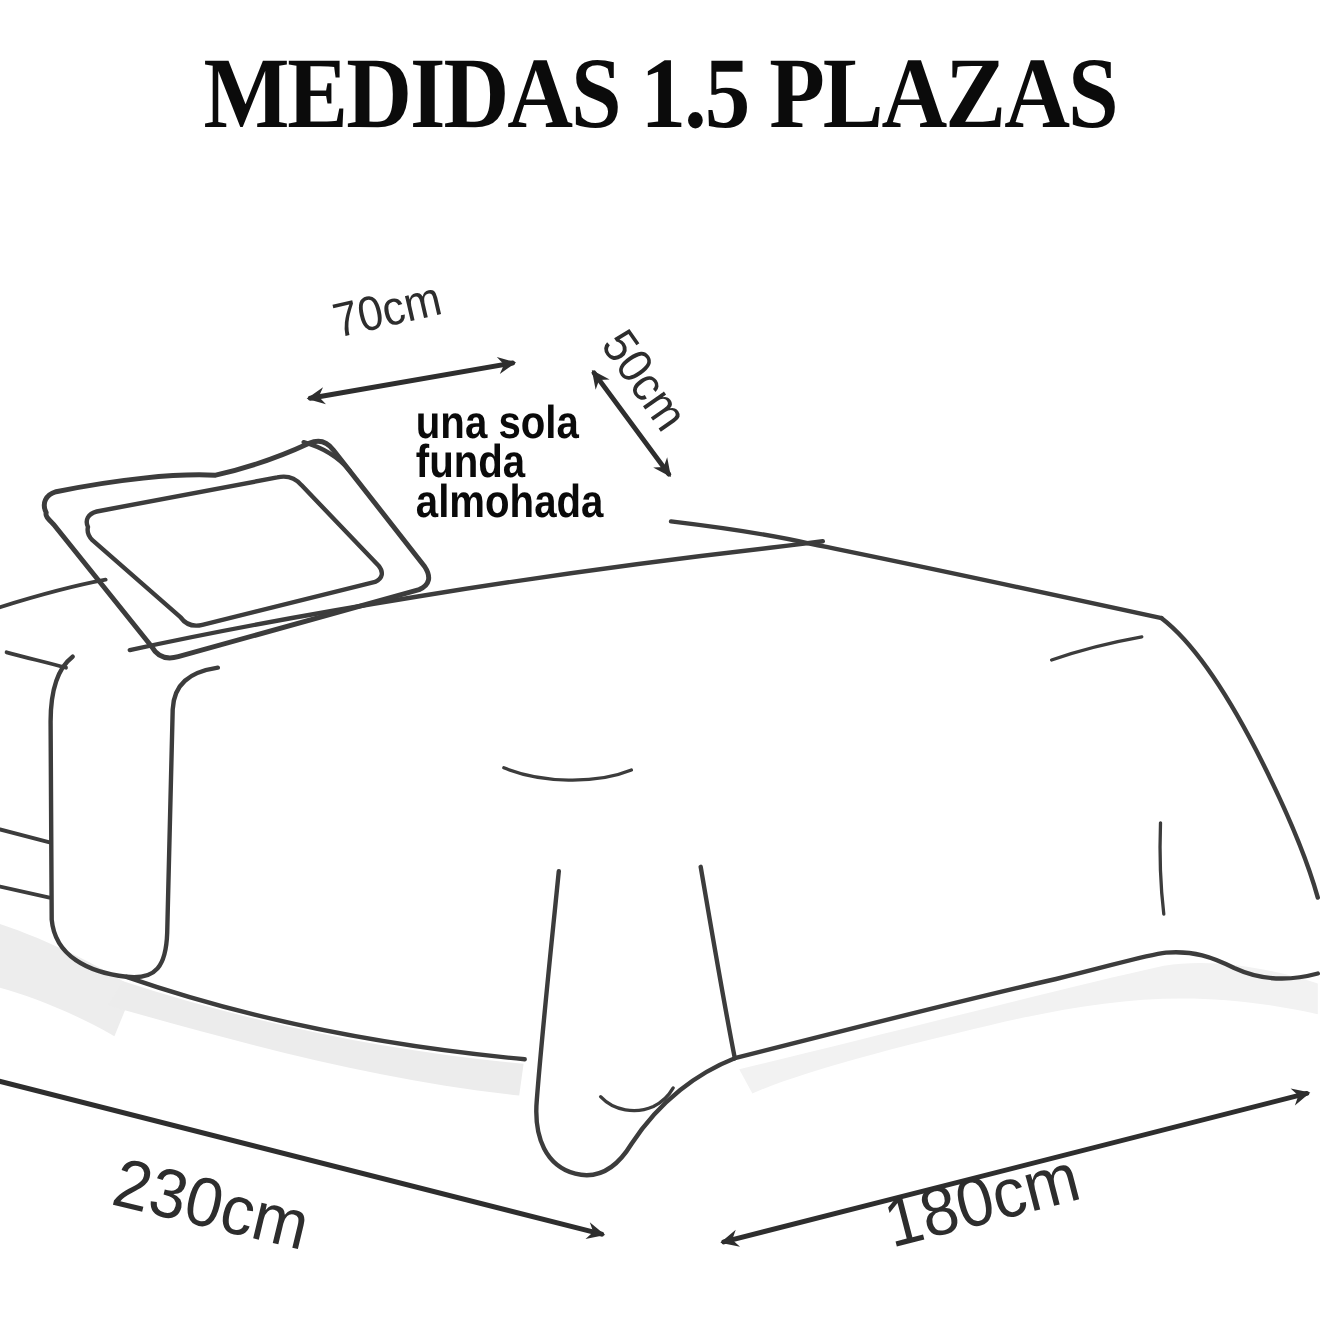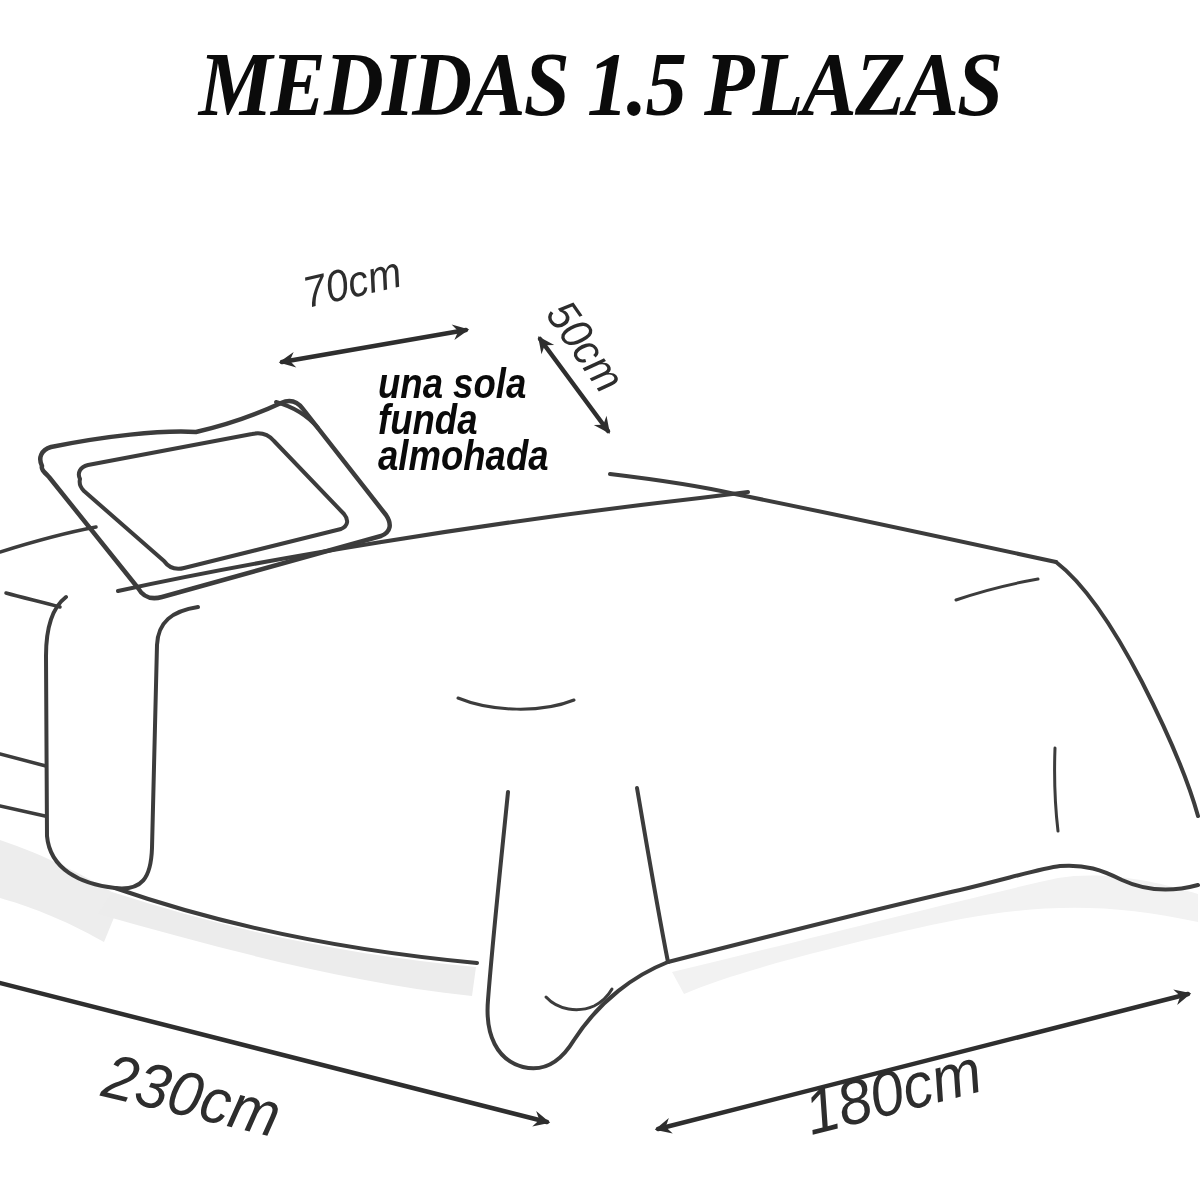--- a/index.html
+++ b/index.html
@@ -7,21 +7,20 @@
     padding: 0;
     background: #ffffff;
   }
   #stage {
     position: relative;
     width: 1200px;
     height: 1200px;
     background: #ffffff;
     overflow: hidden;
     font-family: "Liberation Sans", sans-serif;
-    font-style: italic;
   }
   #drawing {
     position: absolute;
     left: 0;
     top: 0;
   }
   .txt {
     position: absolute;
     white-space: nowrap;
     color: #2f2f2f;

